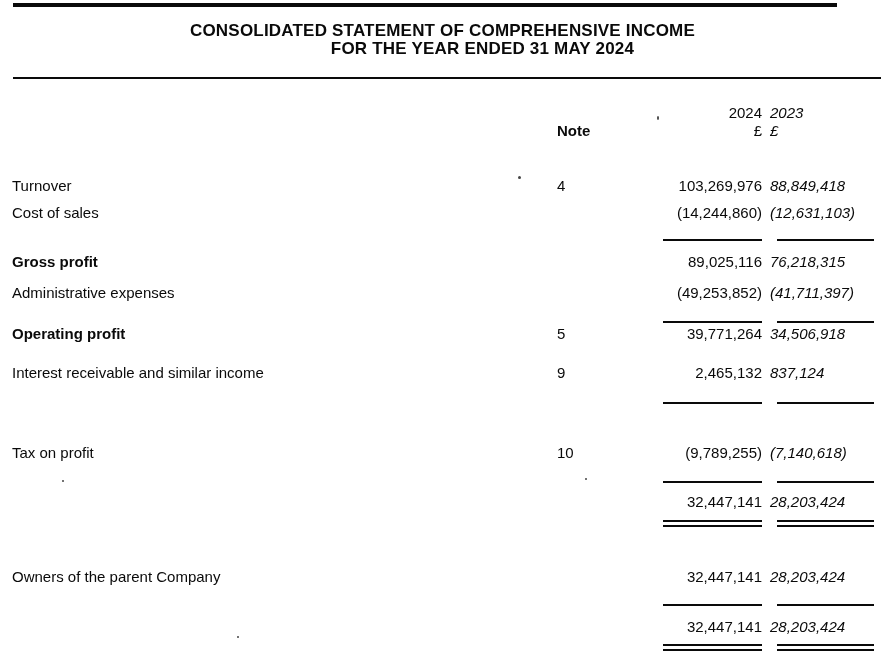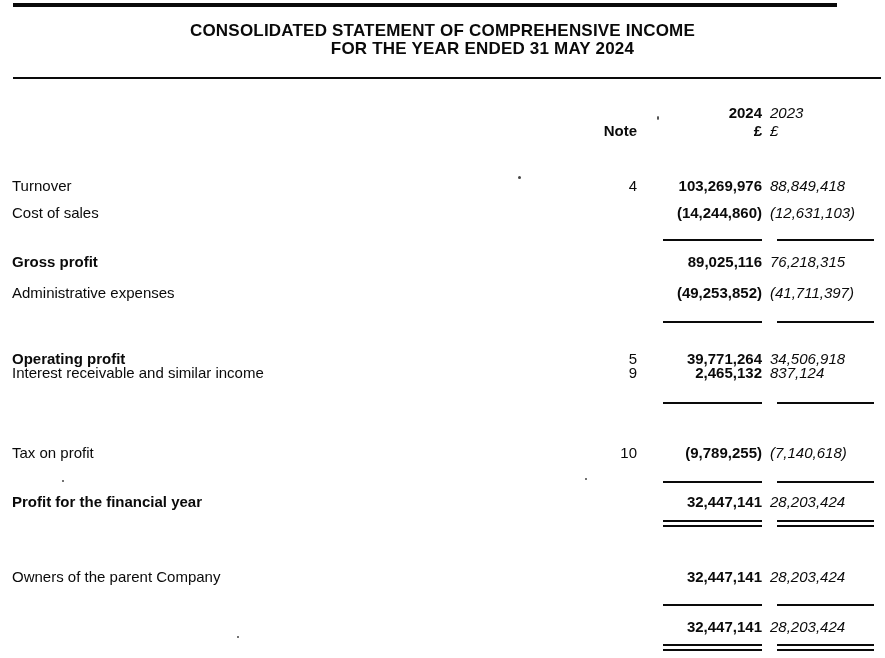--- a/index.html
+++ b/index.html
@@ -20,22 +20,22 @@
   .title {
     position:absolute; left:0; width:885px;
     text-align:center; font-weight:bold; font-size:17px;
     letter-spacing:0.2px; line-height:18px;
   }
   .title-1 { top:22px; }
   .title-2 { top:40px;padding-left:40px; }
 
   .row { position:absolute; left:0; width:885px; height:20px; line-height:20px; }
   .lbl  { position:absolute; left:12px; white-space:nowrap; }
-  .note { position:absolute; left:557px; width:80px;  text-align:right; }
-  .v24  { position:absolute; left:638px; width:124px; text-align:right; font-weight:bold; }
+  .note { position:absolute; left:557px; width:80px;  text-align:left; }
+  .v24  { position:absolute; left:638px; width:124px; text-align:right; font-weight:normal; }
   .v23  { position:absolute; left:770px; width:107px; font-style:italic; }
   .b    { font-weight:bold; }
   .hdr-note { font-weight:bold; }
 
   .uline { position:absolute; height:0; border-top:2px solid #0a0a0a; }
   .dline { position:absolute; height:7px; border-top:2px solid #0a0a0a; border-bottom:2px solid #0a0a0a; box-sizing:border-box; }
   .u24 { left:663px; width:99px; }
   .u23 { left:777px; width:97px; }
 
   .speck { position:absolute; width:3px; height:3px; background:#444; border-radius:50%; }
@@ -86,21 +86,21 @@
 
   <div class="row" style="top:283px">
     <span class="lbl">Administrative expenses</span>
     <span class="v24">(49,253,852)</span>
     <span class="v23">(41,711,397)</span>
   </div>
 
   <div class="uline u24" style="top:321px"></div>
   <div class="uline u23" style="top:321px"></div>
 
-  <div class="row" style="top:349px">
+  <div class="row" style="top:324px">
     <span class="lbl b">Operating profit</span>
     <span class="note">5</span>
     <span class="v24">39,771,264</span>
     <span class="v23">34,506,918</span>
   </div>
 
   <div class="row" style="top:363px">
     <span class="lbl">Interest receivable and similar income</span>
     <span class="note">9</span>
     <span class="v24">2,465,132</span>
@@ -115,21 +115,20 @@
     <span class="lbl">Tax on profit</span>
     <span class="note">10</span>
     <span class="v24">(9,789,255)</span>
     <span class="v23">(7,140,618)</span>
   </div>
 
   <div class="uline u24" style="top:481px"></div>
   <div class="uline u23" style="top:481px"></div>
 
   <div class="row" style="top:492px">
-    <span class="lbl b">Profit for the financial year</span>
     <span class="v24">32,447,141</span>
     <span class="v23">28,203,424</span>
   </div>
 
   <div class="dline u24" style="top:520px"></div>
   <div class="dline u23" style="top:520px"></div>
 
 
   <div class="row" style="top:567px">
     <span class="lbl">Owners of the parent Company</span>

